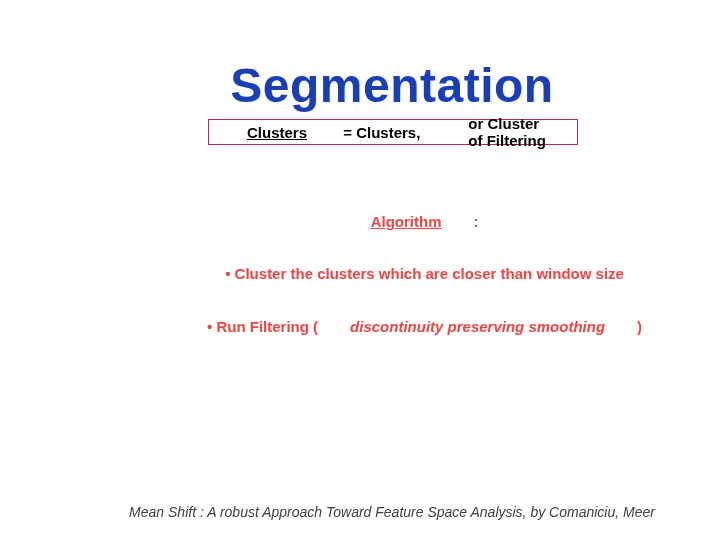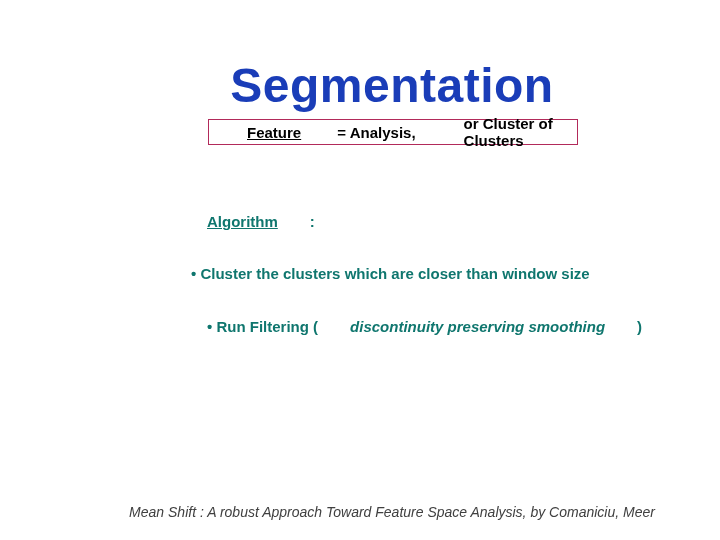--- a/index.html
+++ b/index.html
@@ -35,22 +35,23 @@
   .box .seg { text-decoration: underline; }
   .box .left { flex: 0 0 auto; }
   .box .right { margin-left: auto; }
 
   .algo {
     position: absolute;
     top: 148px;
     left: 127px;
     font-size: 15px;
     font-weight: 700;
-    color: #0f766e;
+    color: #ef4444;
     line-height: 1.35;
+    text-align: center;
   }
   .algo .hd { text-decoration: underline; display: inline; }
   .algo .it { font-style: italic; font-weight: 700; }
 
   .citation {
     position: absolute;
     bottom: 34px;
     left: 0;
     width: 100%;
     text-align: center;
@@ -64,23 +65,23 @@
 </style>
 </head>
 <body>
 
 <div class="slide">
 
   <div class="title">Segmentation</div>
 
   <div class="box">
     <span class="left">
-      <span class="seg">Feature</span><span> = Analysis,</span>
+      <span class="seg">Clusters</span><span> = Clusters,</span>
     </span>
-    <span class="right">or Cluster of Clusters</span>
+    <span class="right">or Cluster of Filtering</span>
   </div>
 
   <div class="algo">
     <div>
       <span class="hd">Algorithm</span><span>:</span>
     </div>
     <div>• Cluster the clusters which are closer than window size</div>
     <div>
       <span>• Run Filtering (</span><span class="it">discontinuity preserving smoothing</span><span>)</span>
     </div>

